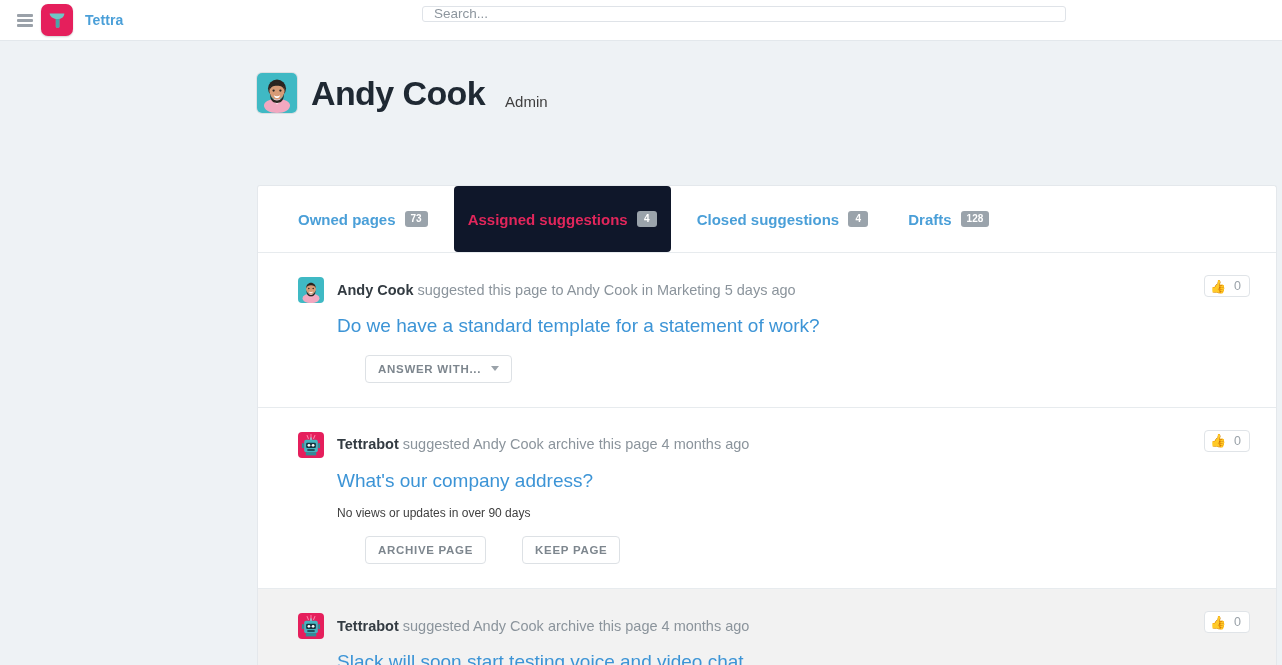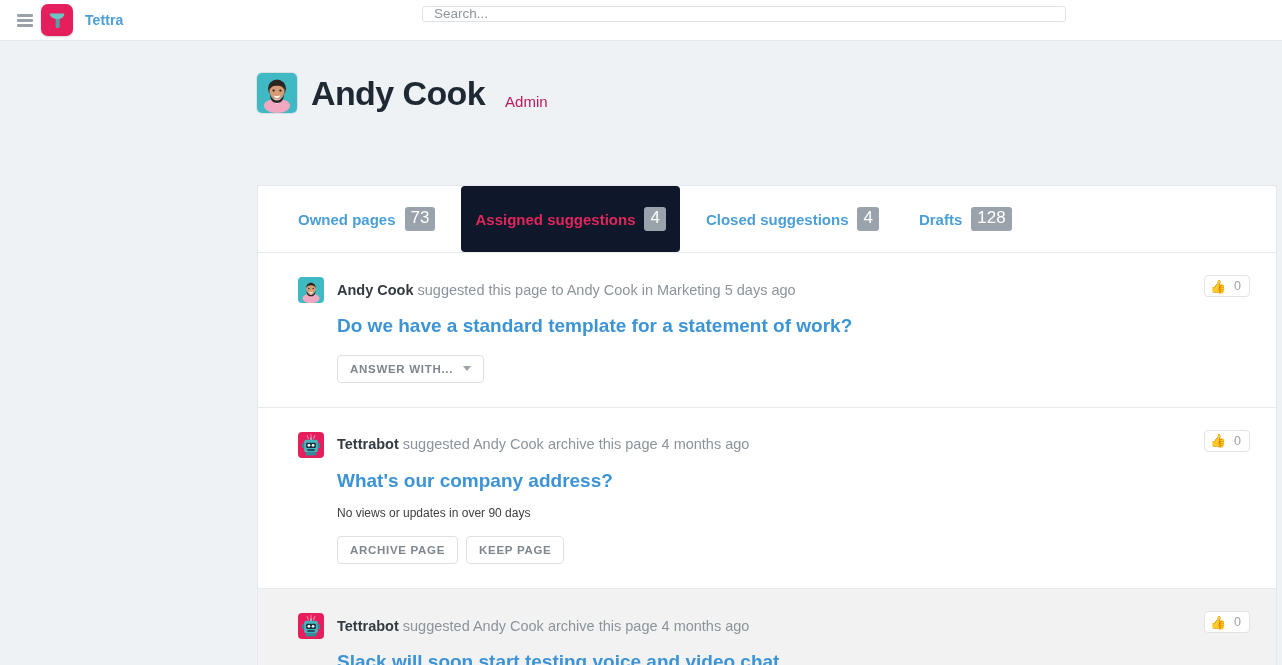--- a/index.html
+++ b/index.html
@@ -78,21 +78,21 @@
   }
   .profile-name {
     font-size: 34px;
     font-weight: bold;
     color: #1f2933;
     letter-spacing: -.6px;
     line-height: 1;
   }
   .profile-role {
     font-size: 15px;
-    color: #be185d;
+    color: #404040;
     margin-left: 20px;
     align-self: flex-end;
     padding-bottom: 3px;
   }
 
   
   .card {
     position: absolute;
     left: 257px; top: 144px;
     width: 1020px;
@@ -118,22 +118,22 @@
   }
   .tab-label {
     font-size: 15px; font-weight: bold; color: #4a9fd8;
   }
   .tab.active { background: #0f172a; }
   .tab.active .tab-label { color: #e1265b; }
   .tab-badge {
     margin-left: 9px;
     background: #9aa3ab;
     color: #ffffff;
-    font-size: 17px;
-    font-weight: normal;
+    font-size: 10px;
+    font-weight: bold;
     border-radius: 3px;
     padding: 2px 6px 3px;
     min-width: 20px;
     text-align: center;
     line-height: 1.1;
   }
 
   
   .row {
     position: relative;
@@ -153,21 +153,21 @@
     margin-right: 13px;
     flex: none;
   }
   .meta { font-size: 14.5px; color: #8b949c; line-height: 1.3; }
   .meta b { color: #333b42; font-weight: bold; }
 
   .row-body { padding-left: 39px; }
   .row-title {
     display: inline-block;
     font-size: 19px;
-    font-weight: bold;
+    font-weight: normal;
     color: #3c94d6;
     text-decoration: none;
     line-height: 1.35;
     margin: 4px 0 0;
     cursor: pointer;
   }
   .row-sub {
     font-size: 12px;
     color: #404040;
     margin-top: 13px;
@@ -179,20 +179,21 @@
     border-radius: 4px;
     padding: 7px 12px;
     font-size: 11.5px;
     font-weight: bold;
     letter-spacing: .7px;
     color: #7d868e;
     font-family: "Liberation Sans", sans-serif;
     cursor: pointer;
     display: flex; align-items: center;
     text-transform: uppercase;
+    margin-left: 28px;
   }
   .caret {
     margin-left: 10px;
     width: 0; height: 0;
     border-left: 4px solid transparent;
     border-right: 4px solid transparent;
     border-top: 5px solid #9aa2a9;
   }
 
   .reaction {

